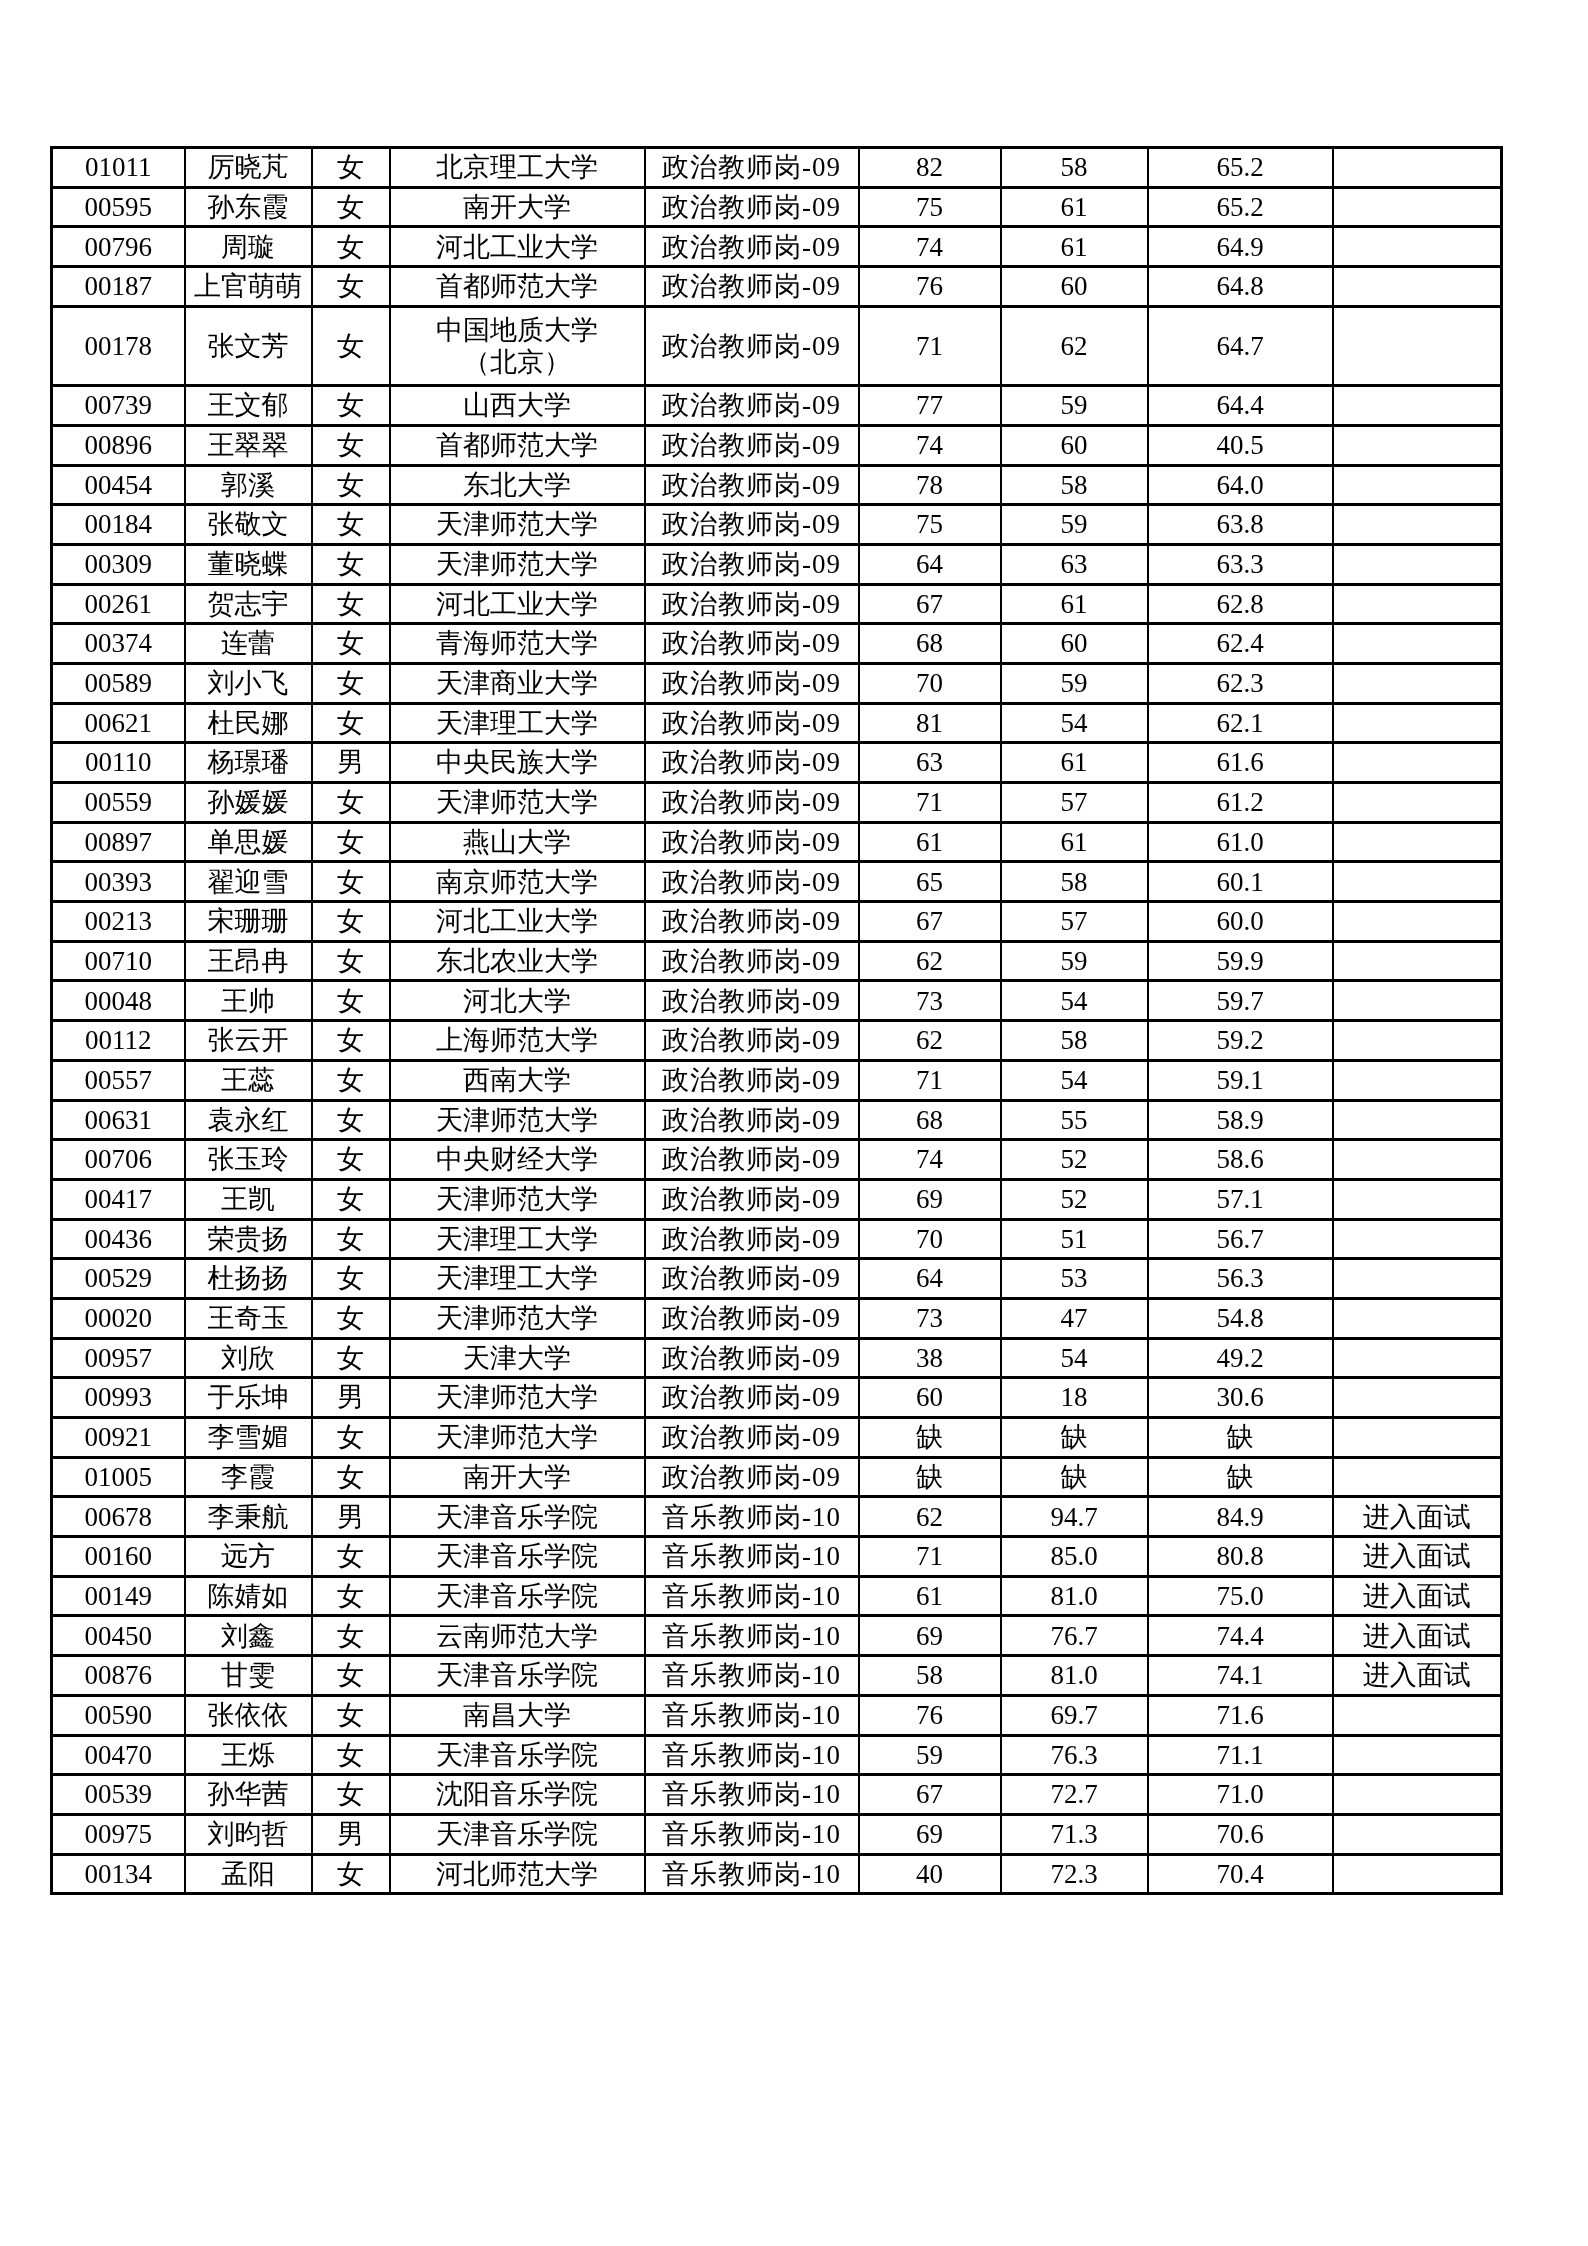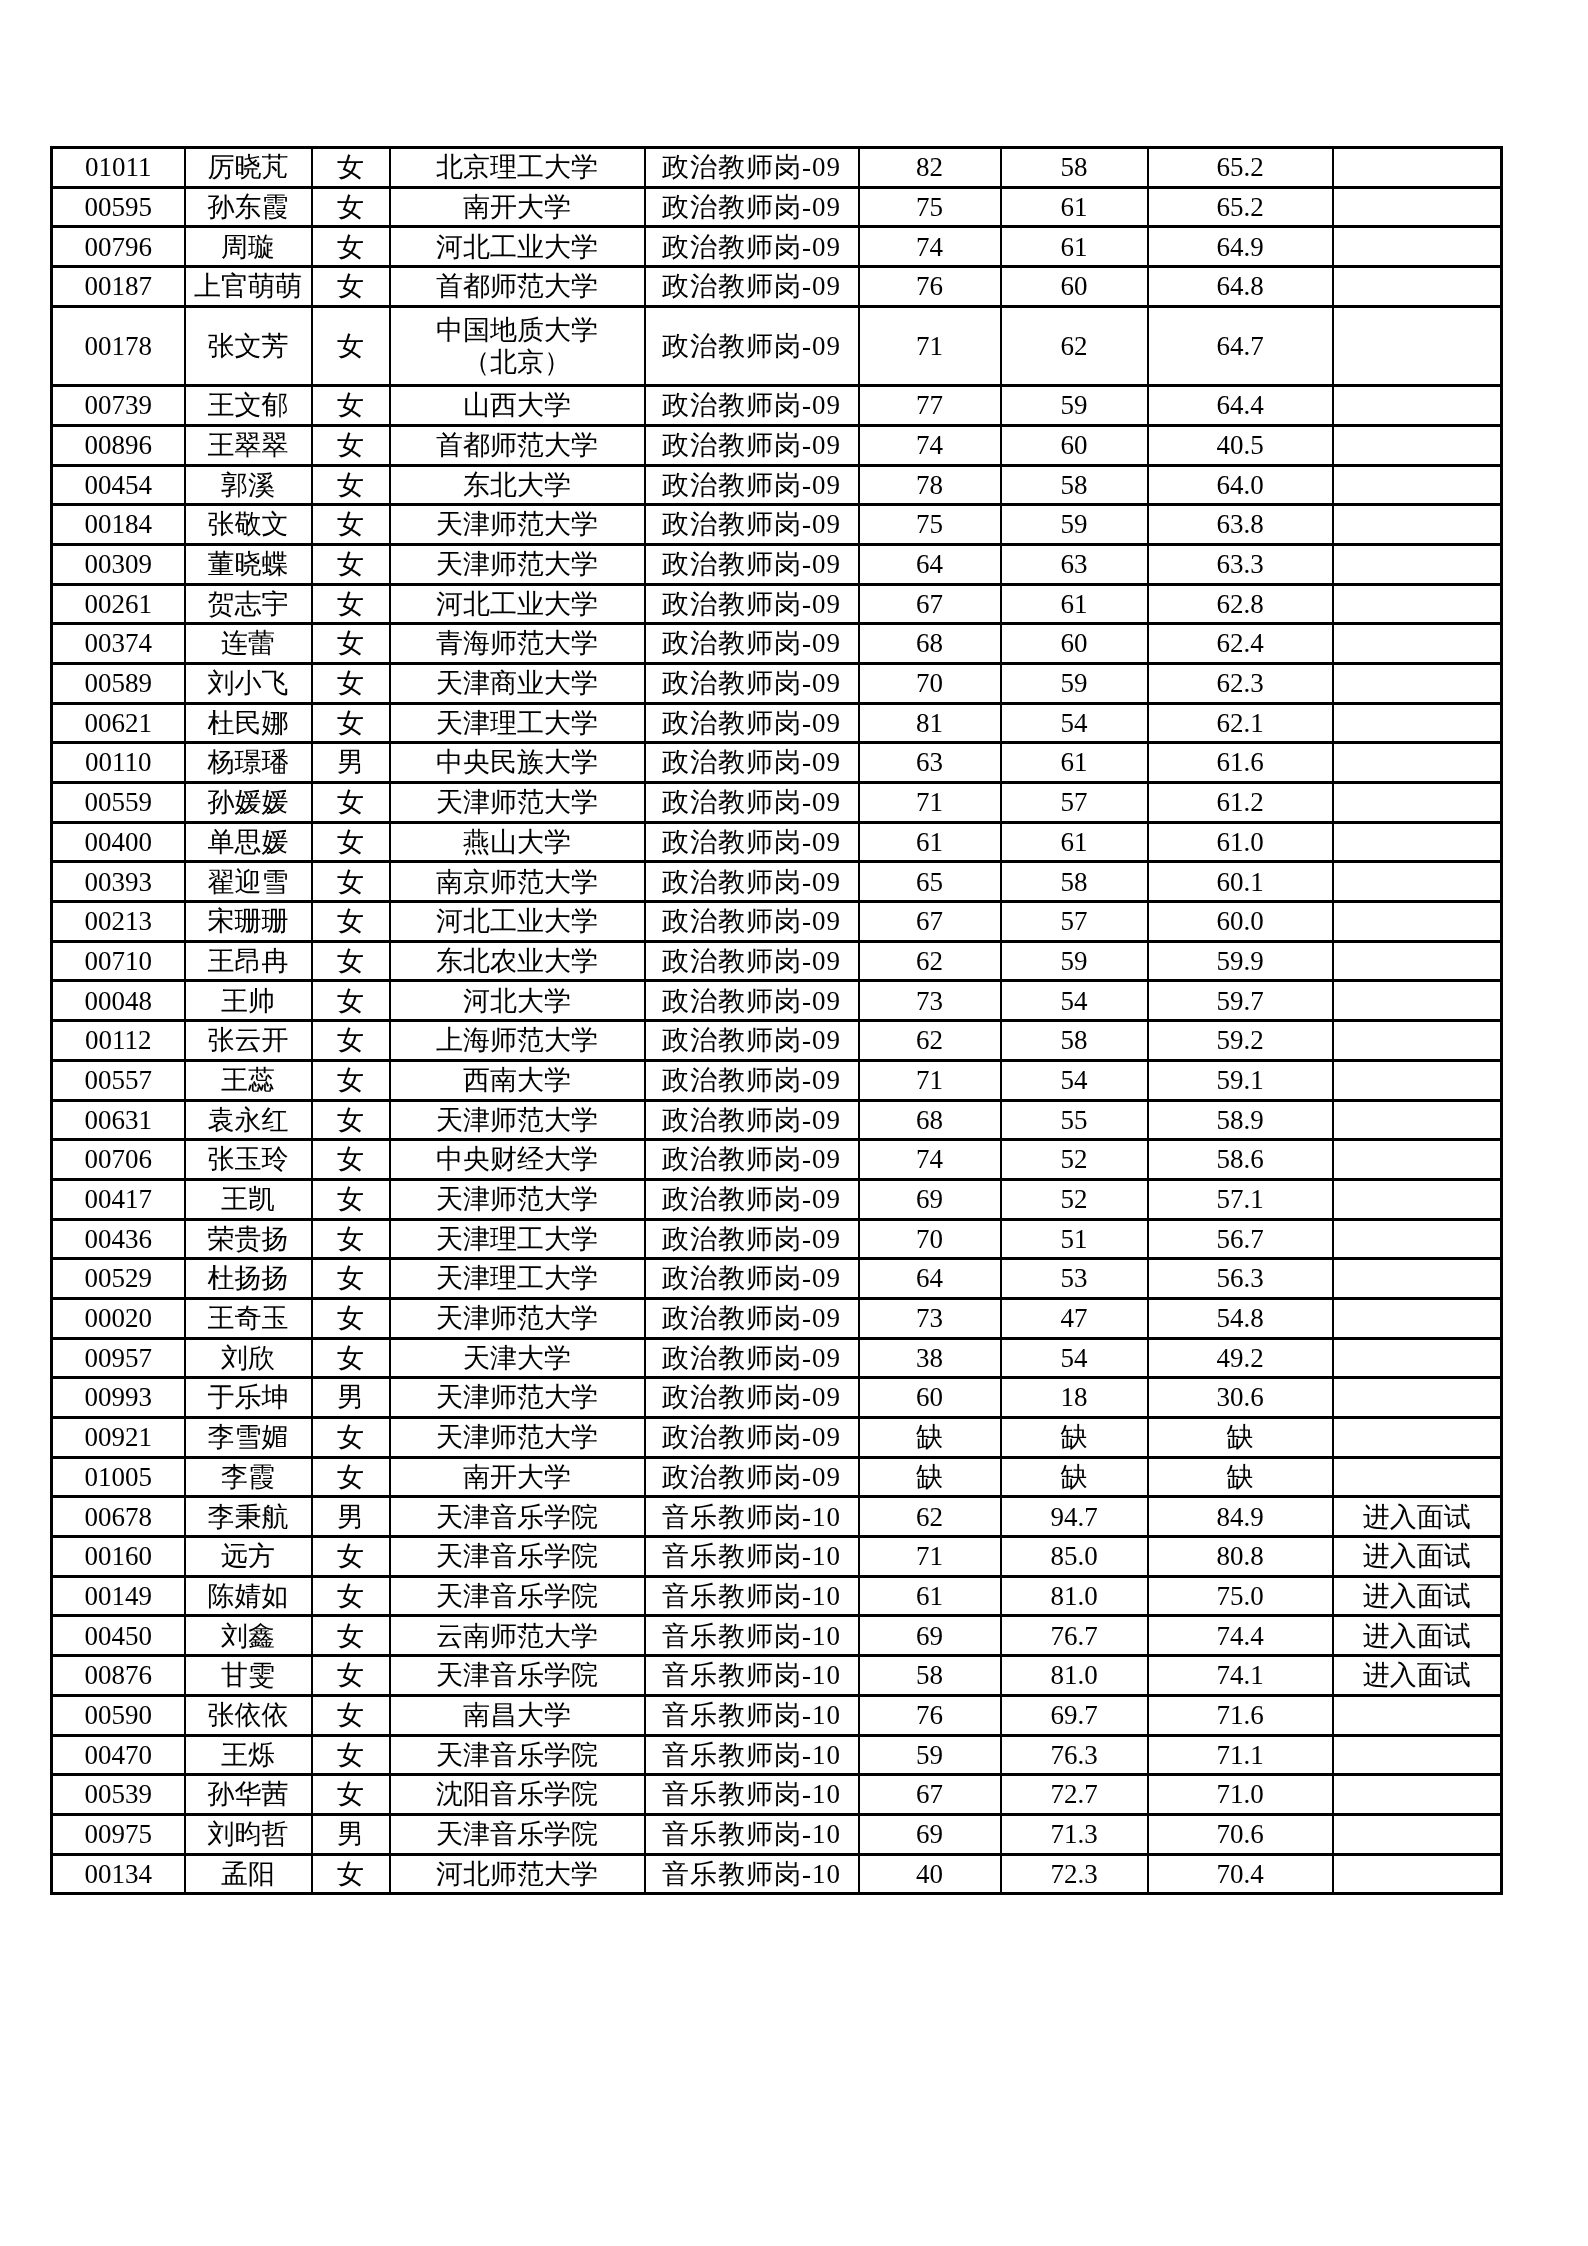--- a/index.html
+++ b/index.html
@@ -227,21 +227,21 @@
           <td class="col-name">孙媛媛</td>
           <td class="col-gender">女</td>
           <td class="col-school">天津师范大学</td>
           <td class="col-position">政治教师岗-09</td>
           <td class="col-score_a">71</td>
           <td class="col-score_b">57</td>
           <td class="col-score_total">61.2</td>
           <td class="col-remark"></td>
         </tr>
         <tr>
-          <td class="col-id">00400</td>
+          <td class="col-id">00897</td>
           <td class="col-name">单思媛</td>
           <td class="col-gender">女</td>
           <td class="col-school">燕山大学</td>
           <td class="col-position">政治教师岗-09</td>
           <td class="col-score_a">61</td>
           <td class="col-score_b">61</td>
           <td class="col-score_total">61.0</td>
           <td class="col-remark"></td>
         </tr>
         <tr>

